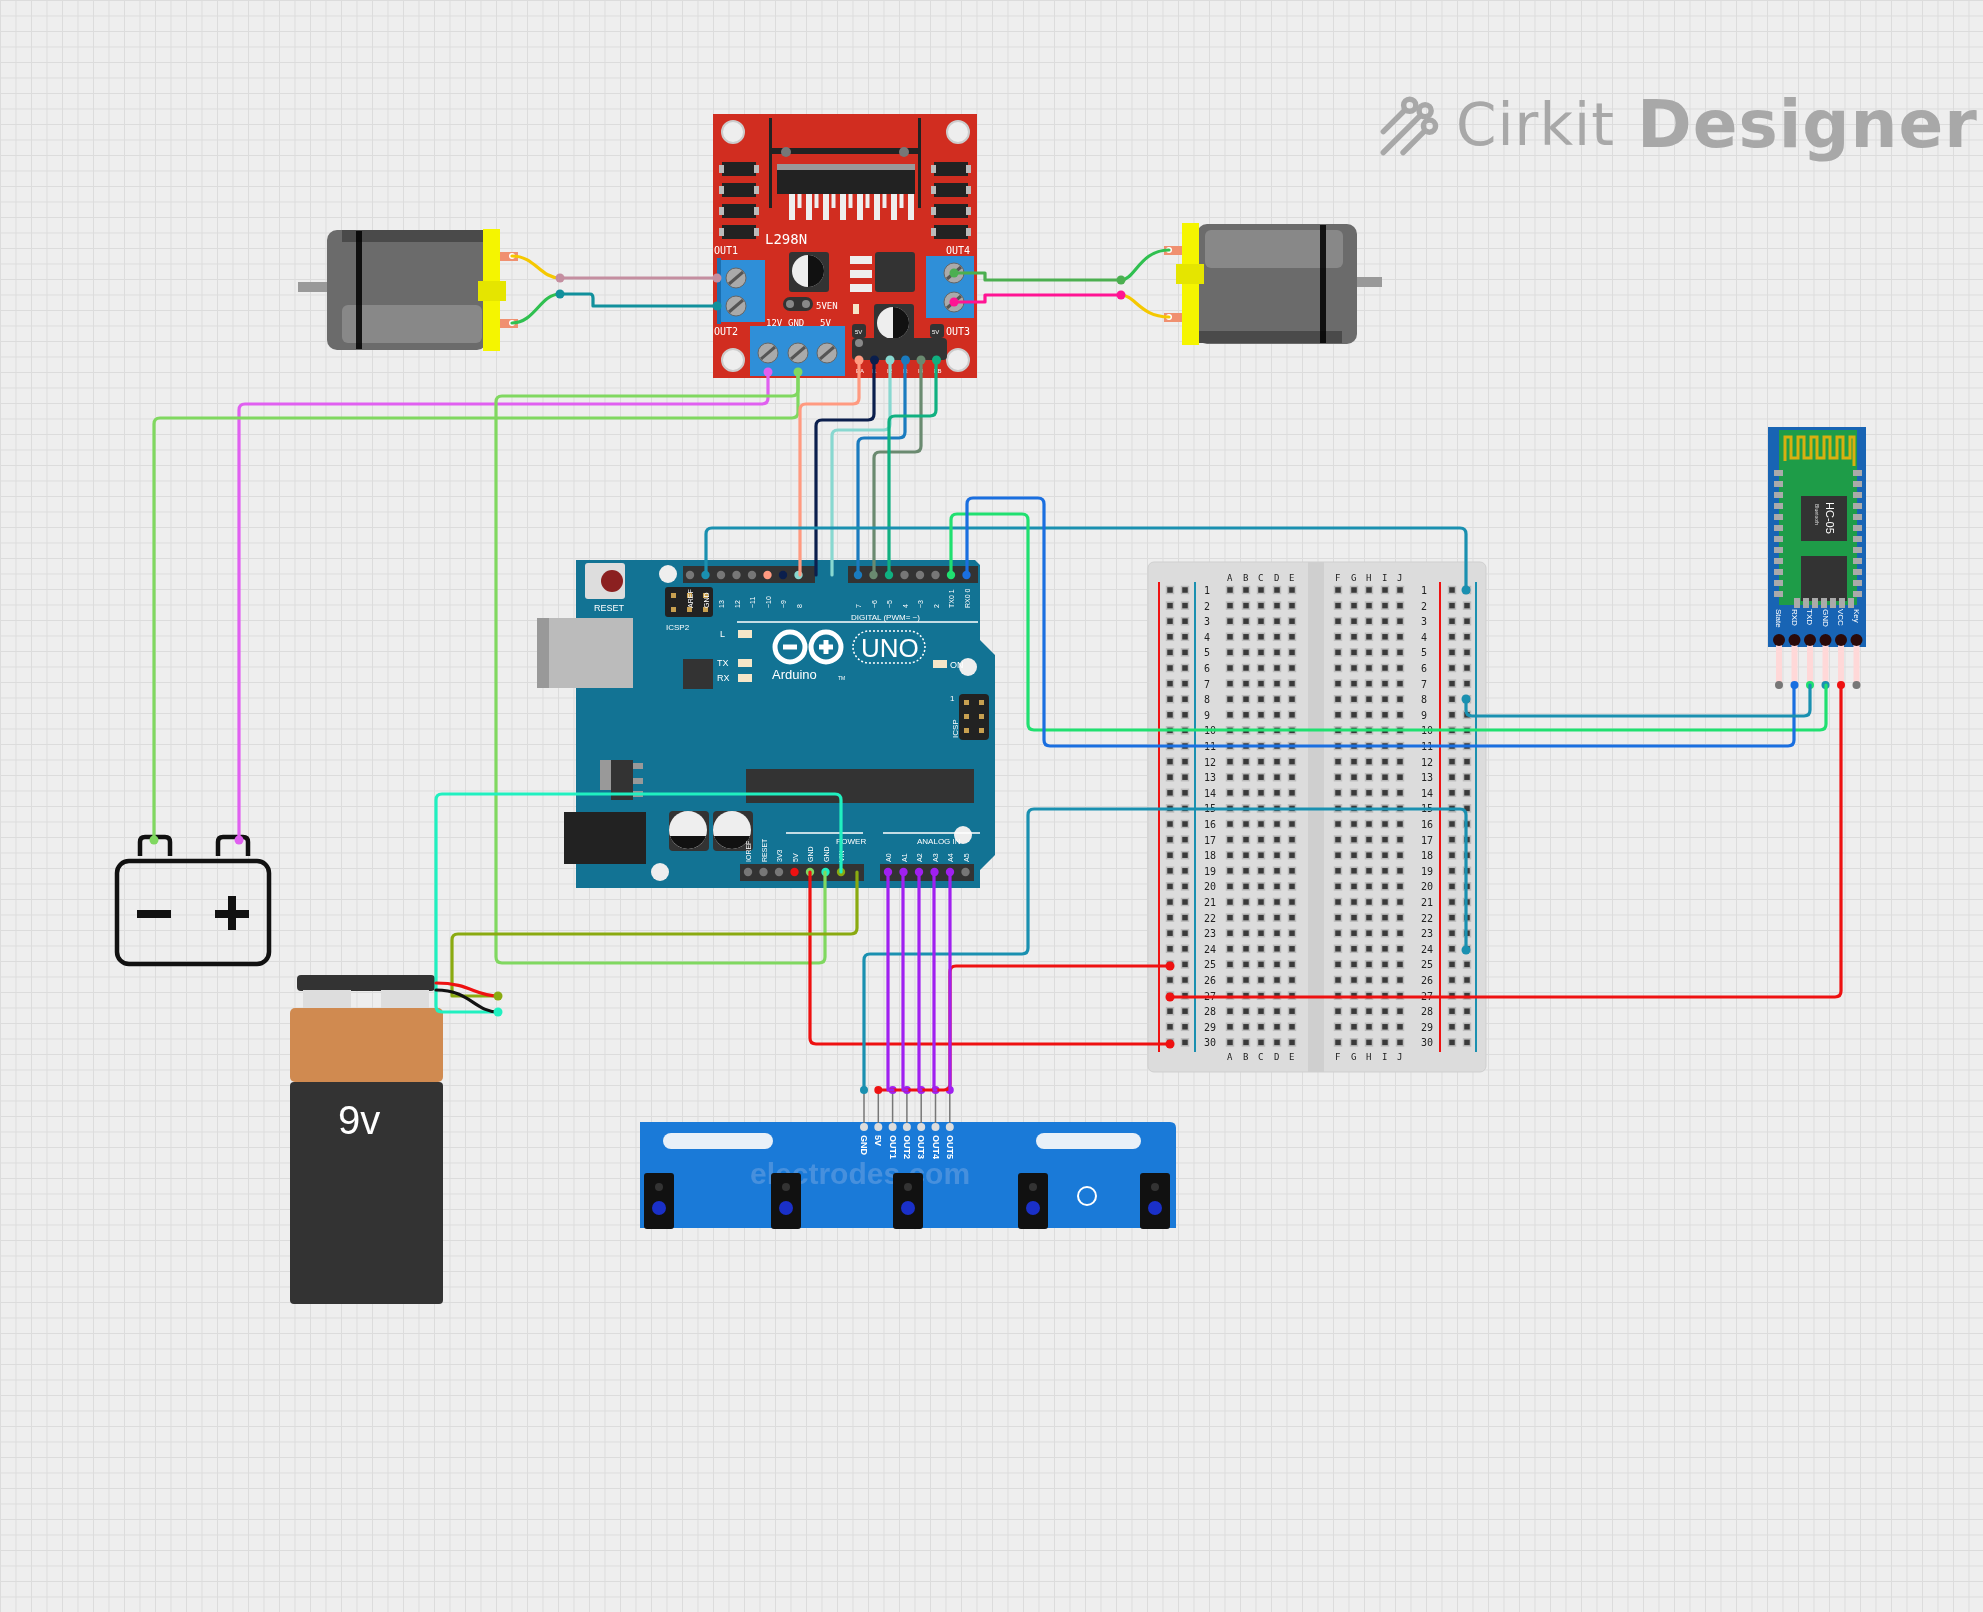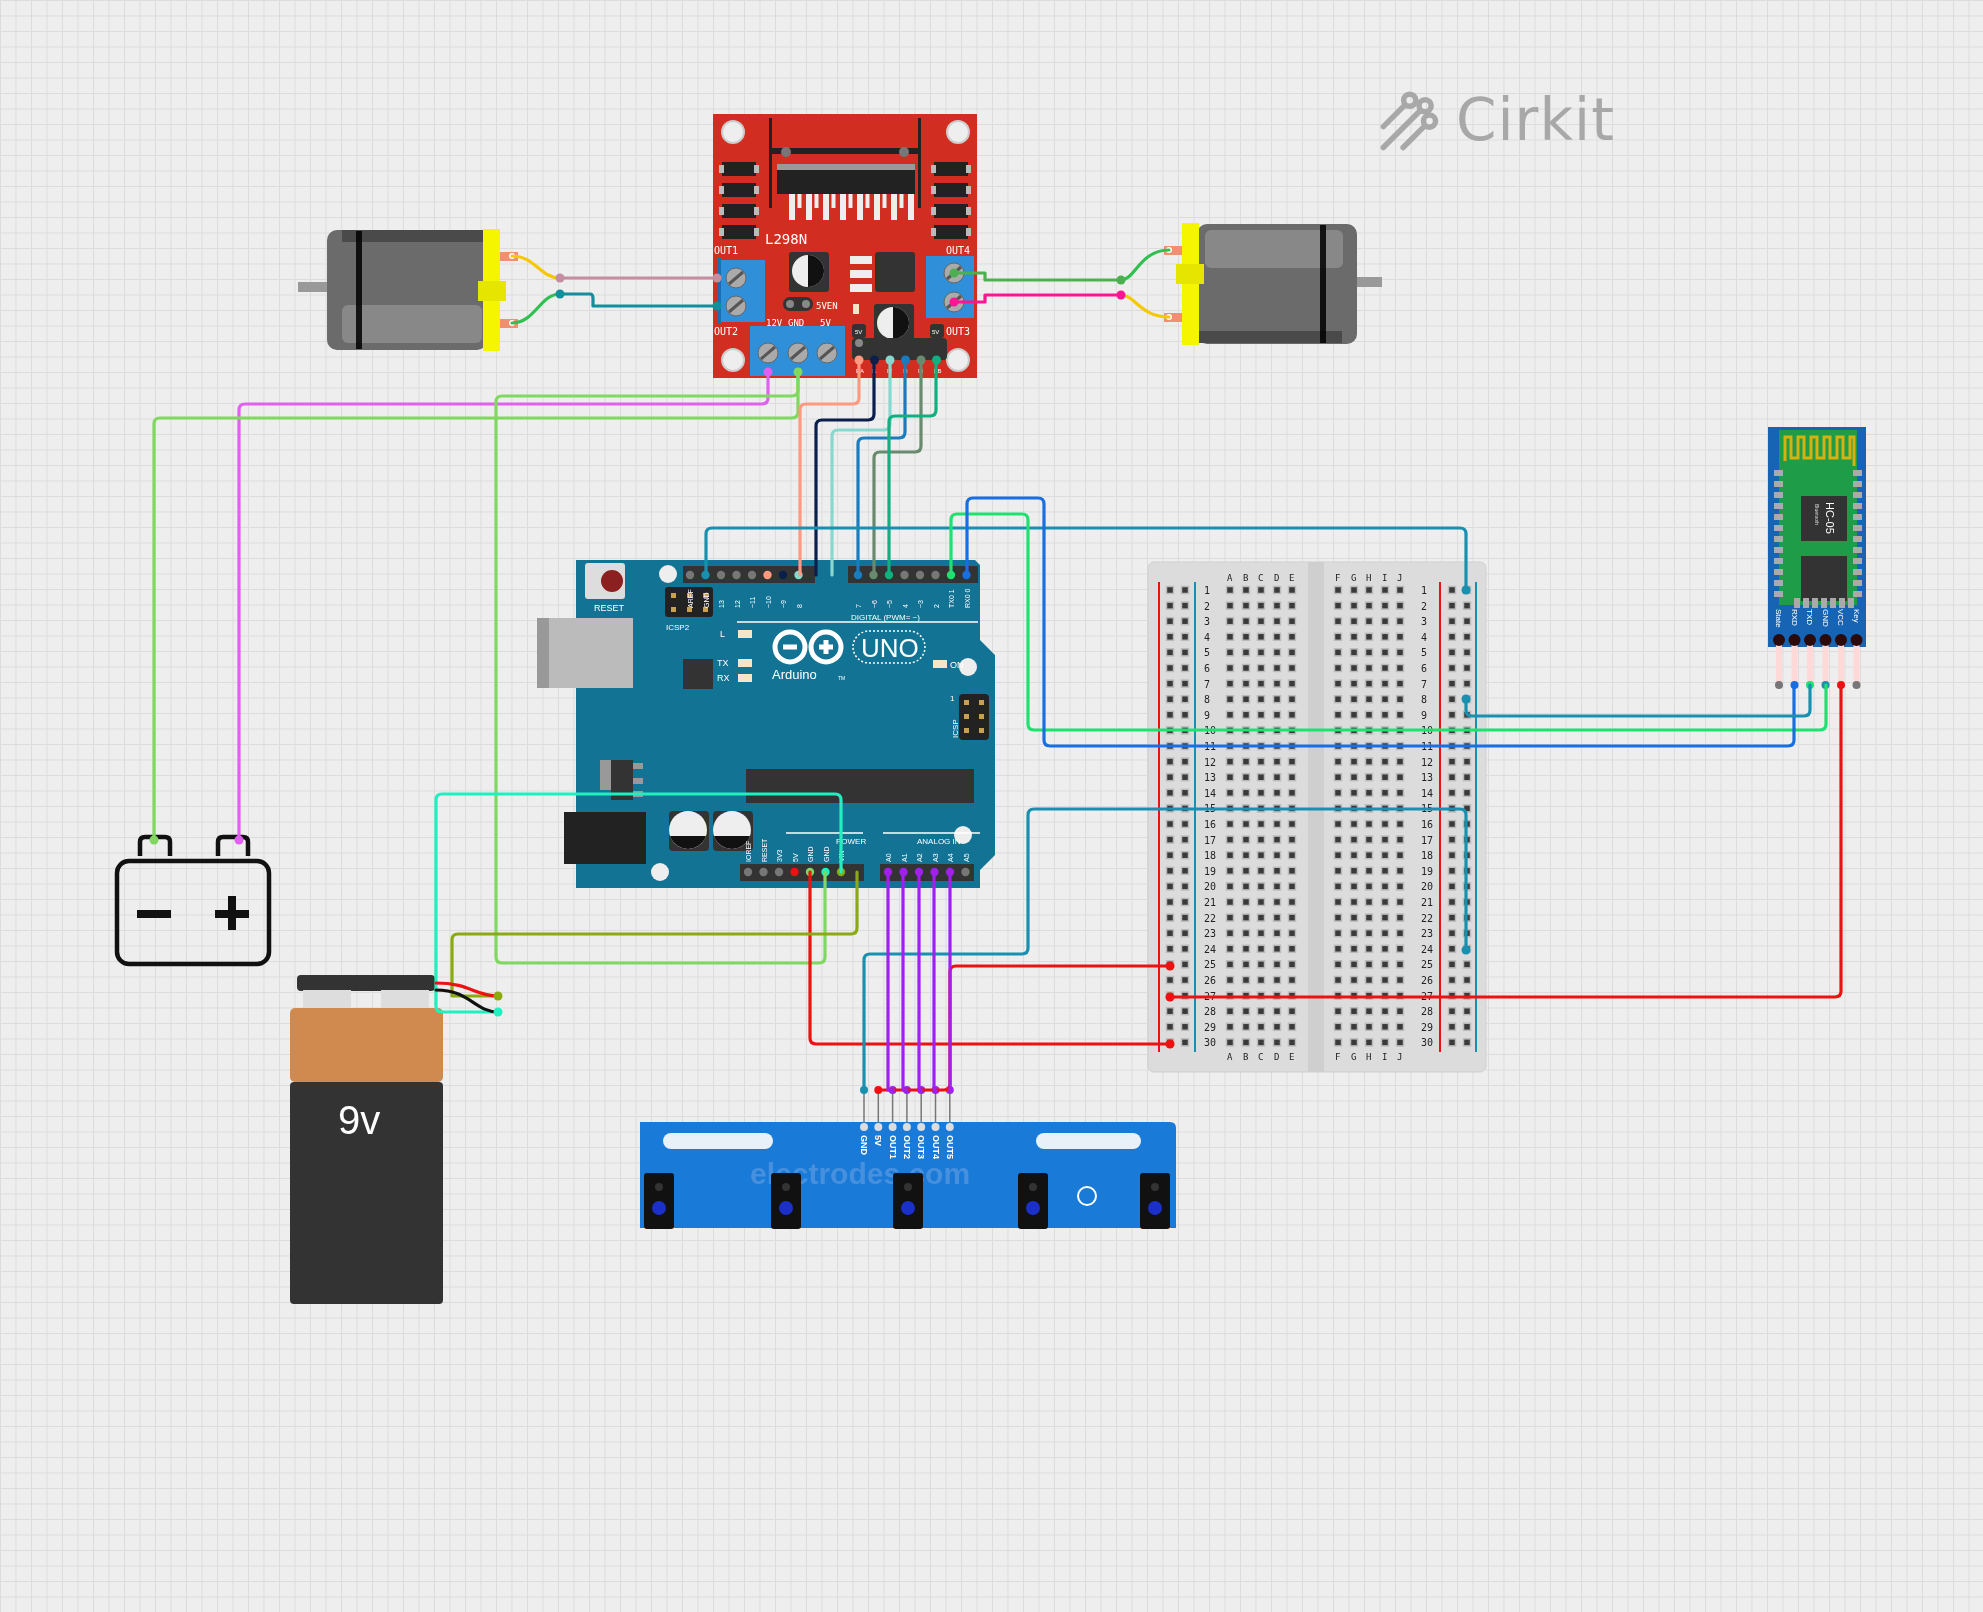--- a/index.html
+++ b/index.html
@@ -26,20 +26,21 @@
     <g stroke="#a8a8a8" stroke-width="5" fill="none" stroke-linecap="round">
       <line x1="3" y1="36" x2="22" y2="17"></line>
         <circle cx="27" cy="12" r="5.5"></circle>
       <line x1="3" y1="55" x2="36" y2="22"></line>
         <circle cx="41" cy="17" r="5.5"></circle>
       <line x1="21" y1="55" x2="40" y2="36"></line>
         <circle cx="45" cy="31" r="5.5"></circle>
     </g>
   </svg>
   <span class="brand1">Cirkit</span>
+  <span class="brand2">Designer</span>
 </div>
 
 <svg class="canvas" width="1983" height="1612" viewBox="0 0 1983 1612">
 
   <g id="breadboard">
     <rect x="1148" y="562" width="338" height="510" rx="6" fill="#dcdcdc" stroke="#cfcfcf"></rect>
     <rect x="1308" y="562" width="16" height="510" fill="#cfcfcf"></rect>
     <line x1="1159" y1="582" x2="1159" y2="1052" stroke="#ee1111" stroke-width="2"></line>
     <line x1="1195" y1="582" x2="1195" y2="1052" stroke="#1a90b0" stroke-width="2"></line>
     <line x1="1440" y1="582" x2="1440" y2="1052" stroke="#ee1111" stroke-width="2"></line>

